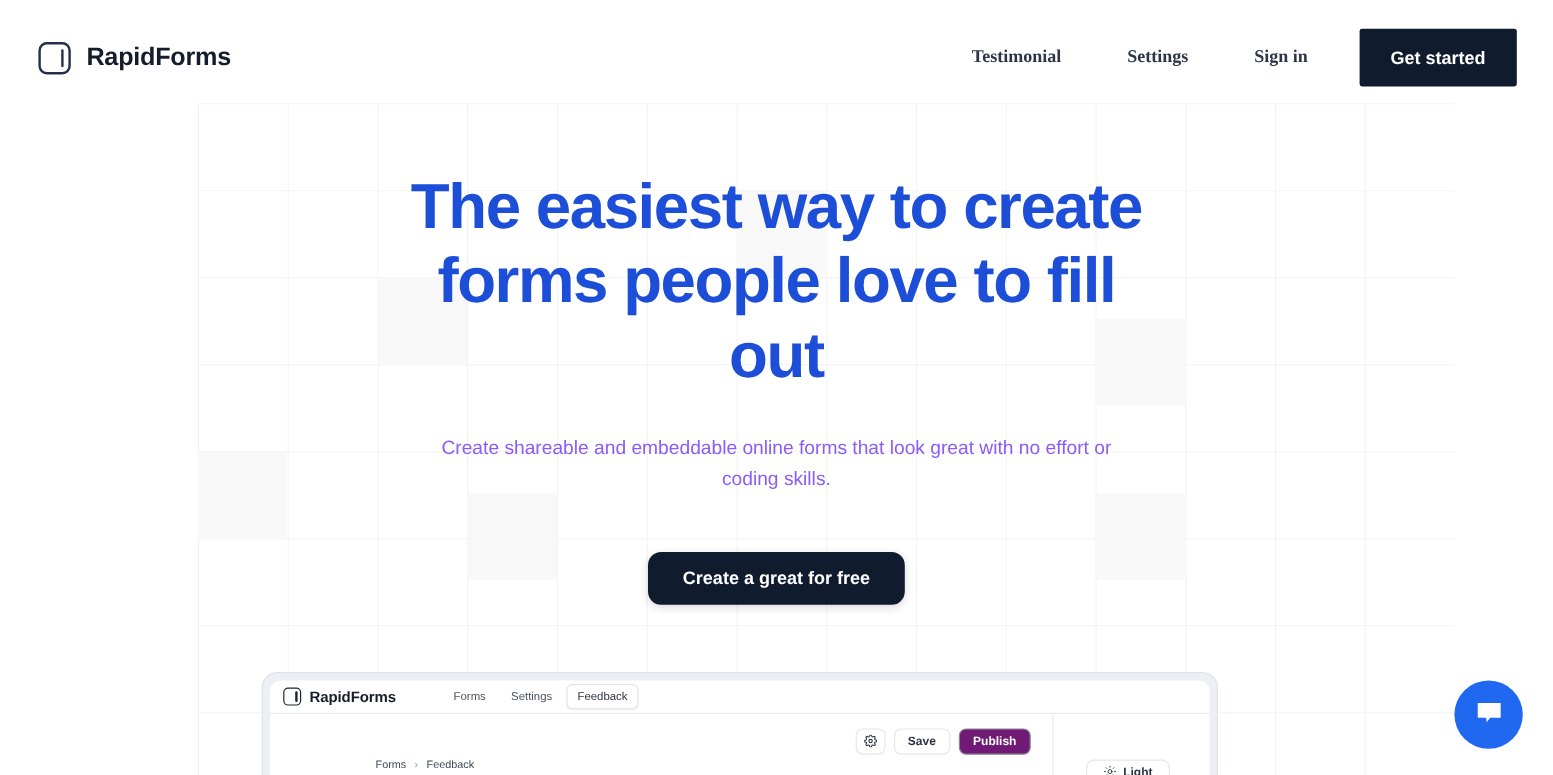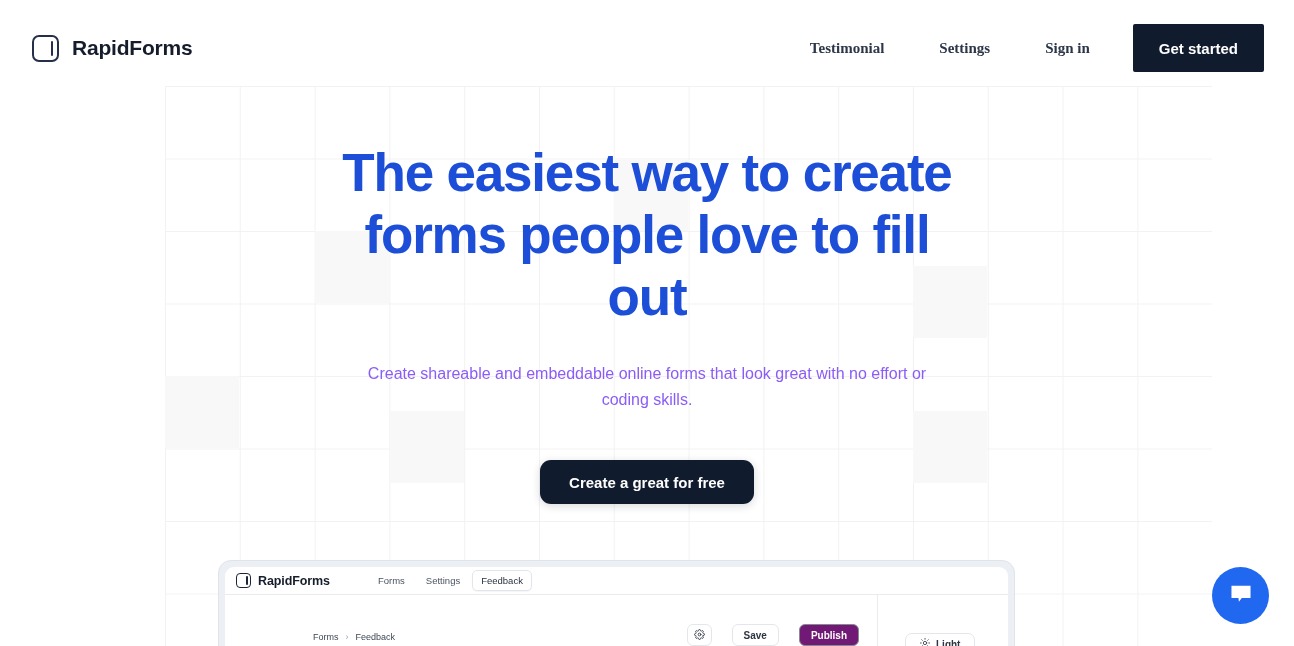--- a/index.html
+++ b/index.html
@@ -248,24 +248,24 @@
     font-size: 9px;
     color: #3f4856;
     font-weight: 500;
   }
   .mk-bc-sep { color: #98a0ad; font-size: 9px; }
   .mk-bc-item { cursor: pointer; }
 
   .mk-actions {
     position: absolute;
     right: 18px;
-    top: 29px;
-    display: flex;
-    align-items: center;
-    gap: 20px;
+    top: 12px;
+    display: flex;
+    align-items: center;
+    gap: 7px;
   }
   .mk-icon-btn {
     width: 25px; height: 22px;
     border: 1px solid #e3e6eb;
     border-radius: 6px;
     background: #fff;
     display: flex; align-items: center; justify-content: center;
     cursor: pointer;
     padding: 0;
   }

